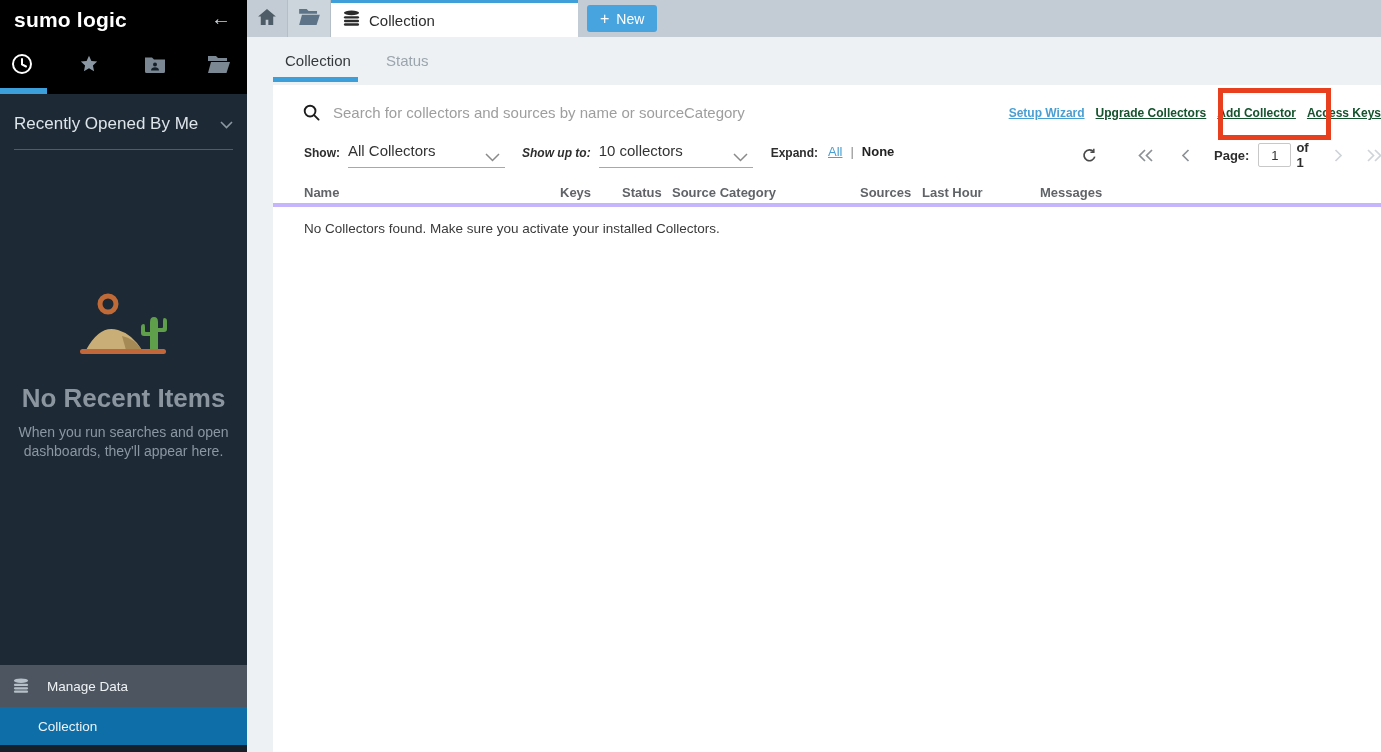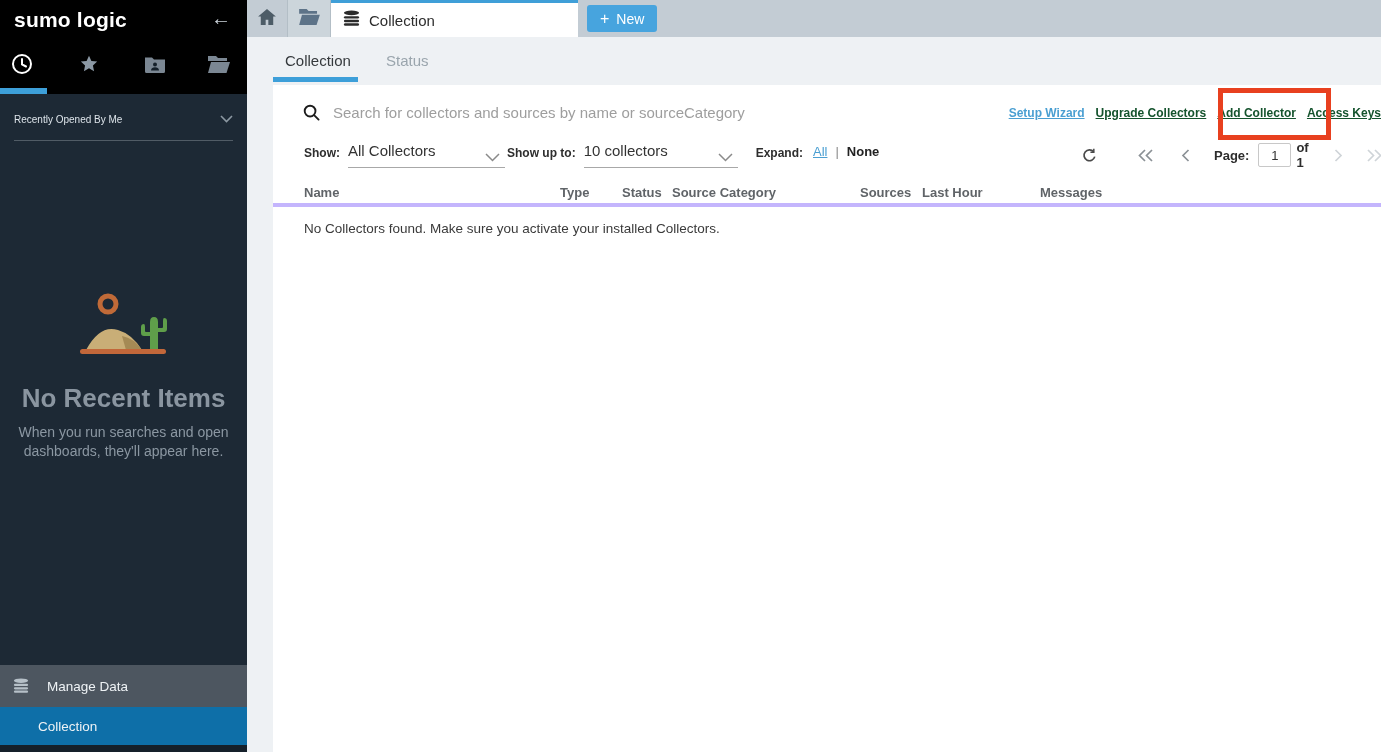--- a/index.html
+++ b/index.html
@@ -14,21 +14,21 @@
   #sidebar { position:absolute; left:0; top:0; width:247px; height:752px; background:#1d2935; }
   .sb-head { position:relative; height:94px; background:#000; }
   .logo-row { display:flex; justify-content:space-between; align-items:flex-start; padding:8px 16px 0 14px; }
   .logo { color:#fff; font-size:21px; font-weight:700; letter-spacing:.2px; }
   .back-arrow { color:#cdd5dc; font-size:20px; line-height:1; cursor:pointer; }
   .sb-top-icon { position:absolute; top:53px; }
   .sb-indicator { position:absolute; left:0; bottom:0; width:47px; height:6px; background:#3d9fd9; }
 
   .recent-row { margin:20px 14px 0 14px; padding-bottom:15px; border-bottom:1px solid #515c66;
     display:flex; justify-content:space-between; align-items:center;
-    color:#dde4ea; font-size:10px; cursor:pointer; }
+    color:#dde4ea; font-size:17px; cursor:pointer; }
 
   .illustration { position:absolute; left:0; width:247px; top:288px; display:flex; justify-content:center; }
   .empty-title { position:absolute; top:383px; width:247px; text-align:center; color:#8a95a0; font-size:26px; font-weight:700; }
   .empty-desc { position:absolute; top:423px; width:247px; text-align:center; color:#8b97a2; font-size:14px; line-height:19px; }
 
   .sb-nav { position:absolute; left:0; right:0; bottom:0; }
   .nav-item { display:flex; align-items:center; height:42px; color:#eef2f5; font-size:13.5px; cursor:pointer; }
   .nav-app { background:#000; }
   .nav-manage { background:#4d5660; }
   .nav-collection { background:#0e6fa8; height:38px; padding-left:38px; }
@@ -69,21 +69,21 @@
   .links a { color:#14532d; text-decoration:underline; cursor:pointer; }
   .links a.blue { color:#4a9fd2; }
 
   .filters { position:absolute; left:57px; top:57px; display:flex; align-items:flex-start; }
   .f-label { font-size:12px; font-weight:700; color:#2e2e2e; padding-top:4px; }
   .dd { position:relative; border-bottom:1px solid #a8a8a8; padding:0 0 7px 0; margin-left:8px; cursor:pointer; }
   .dd-value { font-size:15px; color:#333; }
   .dd-chev { position:absolute; right:5px; top:6px; }
   .dd1 { width:157px; }
   .dd2 { width:154px; }
-  .ml17 { margin-left:2px; } .ml18 { margin-left:18px; } .ml10 { margin-left:10px; } .ml8 { margin-left:8px; }
+  .ml17 { margin-left:17px;font-style:italic; } .ml18 { margin-left:18px; } .ml10 { margin-left:10px; } .ml8 { margin-left:8px; }
   .expand-all { font-size:13px; color:#4a9fd2; text-decoration:underline; padding-top:2px; cursor:pointer;text-align:center; }
   .expand-sep { font-size:13px; color:#8a8a8a; padding-top:2px; }
   .expand-none { font-size:13px; font-weight:700; color:#222; padding-top:2px; cursor:pointer; }
 
   .pager { position:absolute; left:835px; top:56px; height:28px; display:flex; align-items:center; }
   .pg-refresh { cursor:pointer; display:flex; }
   .pg-first { margin-left:40px; cursor:pointer; display:flex; }
   .pg-prev { margin-left:27px; cursor:pointer; display:flex; }
   .pg-label { margin-left:24px; font-size:13px; font-weight:700; color:#2d2d2d; }
   .pg-input { margin-left:9px; width:33px; height:24px; border:1px solid #c8c8c8; border-radius:2px;
@@ -296,21 +296,21 @@
       </span>
       <span class="pg-last">
         <svg width="17" height="13" viewBox="0 0 17 13">
             <path d="M2 1l5.5 5.5L2 12M9 1l5.5 5.5L9 12" fill="none" stroke="#cfd4d8" stroke-width="1.7"></path>
           </svg>
       </span>
     </div>
 
     <div class="table-head">
       <span class="th-name">Name</span>
-      <span class="th-type">Type</span>
+      <span class="th-type">Keys</span>
       <span class="th-status">Status</span>
       <span class="th-sc">Source Category</span>
       <span class="th-sources">Sources</span>
       <span class="th-lh">Last Hour</span>
       <span class="th-msg">Messages</span>
     </div>
 
     <div class="empty-msg">No Collectors found. Make sure you activate your installed Collectors.</div>
   </div>
 </div>

